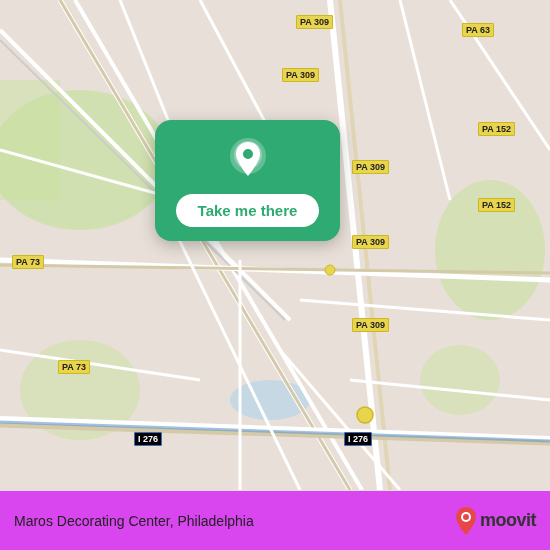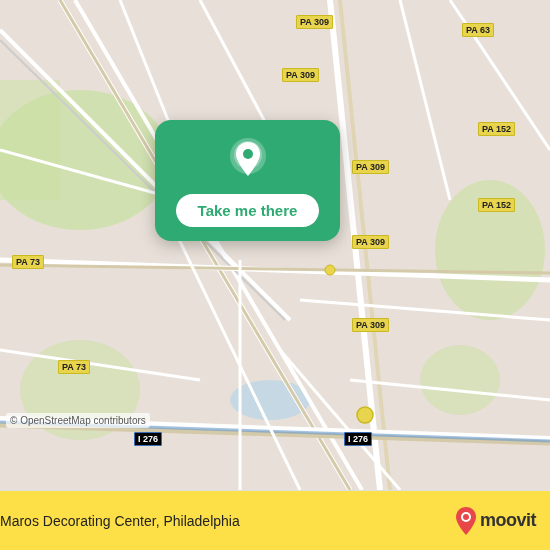--- a/index.html
+++ b/index.html
@@ -57,24 +57,24 @@
       font-size: 15px;
       font-weight: 600;
       cursor: pointer;
       white-space: nowrap;
     }
 
     
     #footer-bar {
       width: 550px;
       height: 60px;
-      background: #fde047;
+      background: #d946ef;
       display: flex;
       align-items: center;
-      padding: 0 0;
+      padding: 0 14px;
       border-top: 1px solid #e0e0e0;
       position: relative;
     }
 
     .footer-logo {
       position: absolute;
       right: 14px;
       top: 50%;
       transform: translateY(-50%);
       display: flex;
@@ -200,21 +200,20 @@
     <svg class="pin-icon" viewBox="0 0 44 44" xmlns="http://www.w3.org/2000/svg">
       <circle cx="22" cy="18" r="18" fill="white" opacity="0.25"></circle>
       <circle cx="22" cy="17" r="14" fill="white" opacity="0.3"></circle>
 
       <path d="M22 4 C15 4 10 9 10 16 C10 24 22 38 22 38 C22 38 34 24 34 16 C34 9 29 4 22 4Z" fill="white"></path>
       <circle cx="22" cy="16" r="5" fill="#2eaa72"></circle>
     </svg>
     <button class="take-me-there-btn">Take me there</button>
   </div>
 
-  <div class="copyright">© OpenStreetMap contributors</div>
 </div>
 
 <div id="footer-bar">
   <div class="footer-location">
     <span>Maros Decorating Center</span><span>, </span><span>Philadelphia</span>
   </div>
 
   <div class="footer-logo">
 
     <svg class="moovit-pin" viewBox="0 0 24 28" xmlns="http://www.w3.org/2000/svg">

